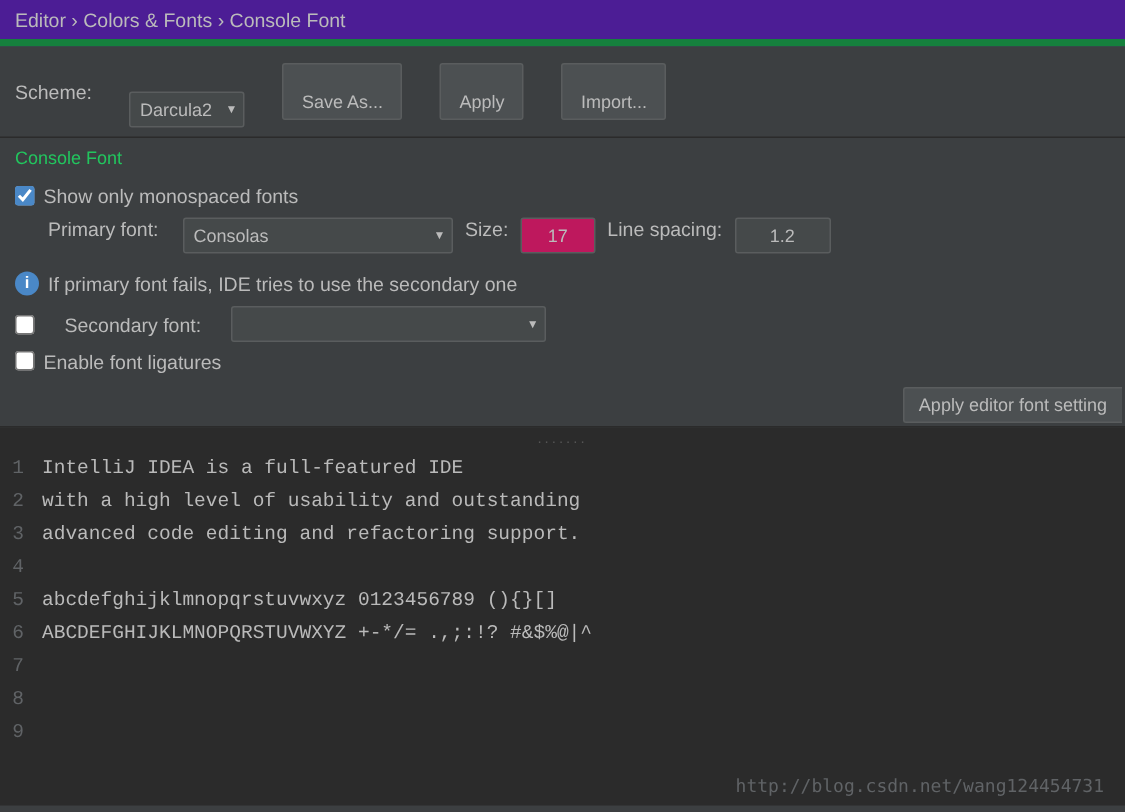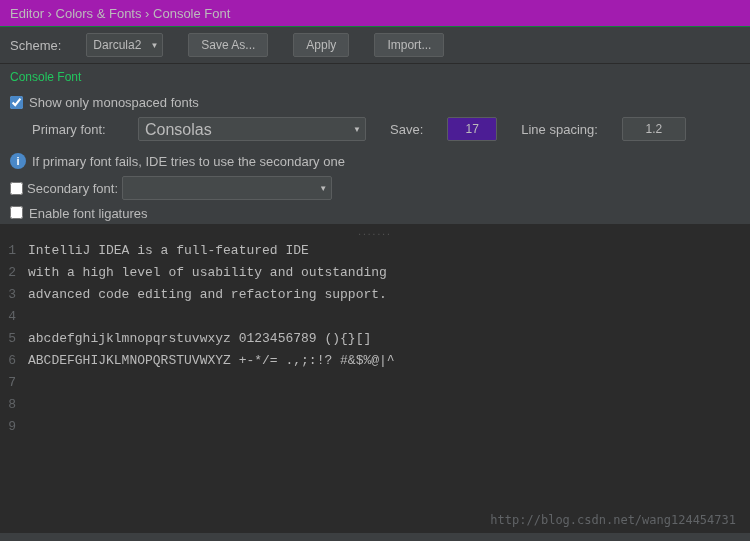--- a/index.html
+++ b/index.html
@@ -7,23 +7,23 @@
       width: 750px;
       height: 541px;
       background: #3c3f41;
       font-family: 'Segoe UI', Arial, sans-serif;
       font-size: 13px;
       color: #bbbbbb;
       overflow: hidden;
     }
 
     .breadcrumb-bar {
-      background: #a21caf;
+      background: #4c1d95;
       padding: 6px 10px 5px 10px;
-      border-bottom: 1px solid #15803d;
+      border-bottom: 5px solid #15803d;
       color: #bbbbbb;
       font-size: 13px;
     }
 
     .toolbar {
       display: flex;
       align-items: center;
       padding: 6px 10px;
       gap: 25px;
       border-bottom: 1px solid #2b2b2b;
@@ -44,38 +44,39 @@
       border-radius: 2px;
       cursor: pointer;
       appearance: none;
       -webkit-appearance: none;
       padding-right: 20px;
     }
 
     .scheme-select-wrap {
       position: relative;
       display: inline-block;
+      margin-top: 24px;
     }
 
     .scheme-select-wrap::after {
       content: '▼';
       font-size: 8px;
       position: absolute;
       right: 5px;
       top: 50%;
       transform: translateY(-50%);
       color: #bbbbbb;
       pointer-events: none;
     }
 
     .btn {
       background: #4c5052;
       border: 1px solid #5a5d5e;
       color: #bbbbbb;
-      padding: 4px 12px;
+      padding: 18px 12px;
       font-size: 12px;
       height: 24px;
       border-radius: 2px;
       cursor: pointer;
     }
 
     .section-header {
       padding: 6px 10px 4px 10px;
       font-size: 12px;
       color: #22c55e;
@@ -96,22 +97,21 @@
     .checkbox-input {
       width: 13px;
       height: 13px;
       accent-color: #4a88c7;
       cursor: pointer;
       background: #45494a;
     }
 
     .font-row {
       display: flex;
-      align-items: center;
-      gap: 24px;
+      gap: 8px;
       padding: 4px 0 4px 22px;
     }
 
     .font-label {
       color: #bbbbbb;
       font-size: 13px;
       min-width: 82px;
     }
 
     .font-select-wrap {
@@ -128,37 +128,37 @@
       transform: translateY(-50%);
       color: #bbbbbb;
       pointer-events: none;
     }
 
     .font-select {
       background: #45494a;
       border: 1px solid #5a5d5e;
       color: #bbbbbb;
       padding: 2px 6px;
-      font-size: 16px;
-      height: 24px;
-      width: 228px;
+      font-size: 12px;
+      height: 24px;
+      width: 180px;
       border-radius: 2px;
       cursor: pointer;
       appearance: none;
       -webkit-appearance: none;
       padding-right: 20px;
     }
 
     .size-label {
       color: #bbbbbb;
       font-size: 13px;
     }
 
     .size-input {
-      background: #4c1d95;
+      background: #be185d;
       border: 1px solid #5a5d5e;
       color: #bbbbbb;
       padding: 2px 6px;
       font-size: 12px;
       height: 24px;
       width: 50px;
       border-radius: 2px;
       text-align: center;
     }
 
@@ -201,21 +201,21 @@
     }
 
     .info-text {
       color: #bbbbbb;
       font-size: 13px;
     }
 
     .secondary-row {
       display: flex;
       align-items: center;
-      gap: 4px;
+      gap: 20px;
       padding: 3px 10px;
     }
 
     .secondary-select-wrap {
       position: relative;
       display: inline-block;
     }
 
     .secondary-select-wrap::after {
       content: '▼';
@@ -360,21 +360,21 @@
         <span>Show only monospaced fonts</span>
       </div>
 
       <div class="font-row">
         <span class="font-label">Primary font:</span>
         <div class="font-select-wrap">
           <select class="font-select">
             <option>Consolas</option>
           </select>
         </div>
-        <span class="size-label">Save:</span>
+        <span class="size-label">Size:</span>
         <input type="text" class="size-input" value="17" style="">
         <span class="line-spacing-label">Line spacing:</span>
         <input type="text" class="line-spacing-input" value="1.2" style="">
       </div>
     </div>
 
     <div class="info-row">
       <span class="info-icon">i</span>
       <span class="info-text">If primary font fails, IDE tries to use the secondary one</span>
     </div>
@@ -387,20 +387,23 @@
           <option value=""></option>
         </select>
       </div>
     </div>
 
     <div class="ligatures-row">
       <input type="checkbox" class="checkbox-input" style="">
       <span>Enable font ligatures</span>
     </div>
 
+    <div class="apply-button-row">
+      <button class="apply-btn">Apply editor font setting</button>
+    </div>
   </div>
 
   <div class="preview-area">
     <div class="preview-dots">.......</div>
     <div class="code-preview">
       <div class="code-line">
         <span class="line-num">1</span>
         <span class="line-content">IntelliJ IDEA is a full-featured IDE</span>
       </div>
       <div class="code-line">

